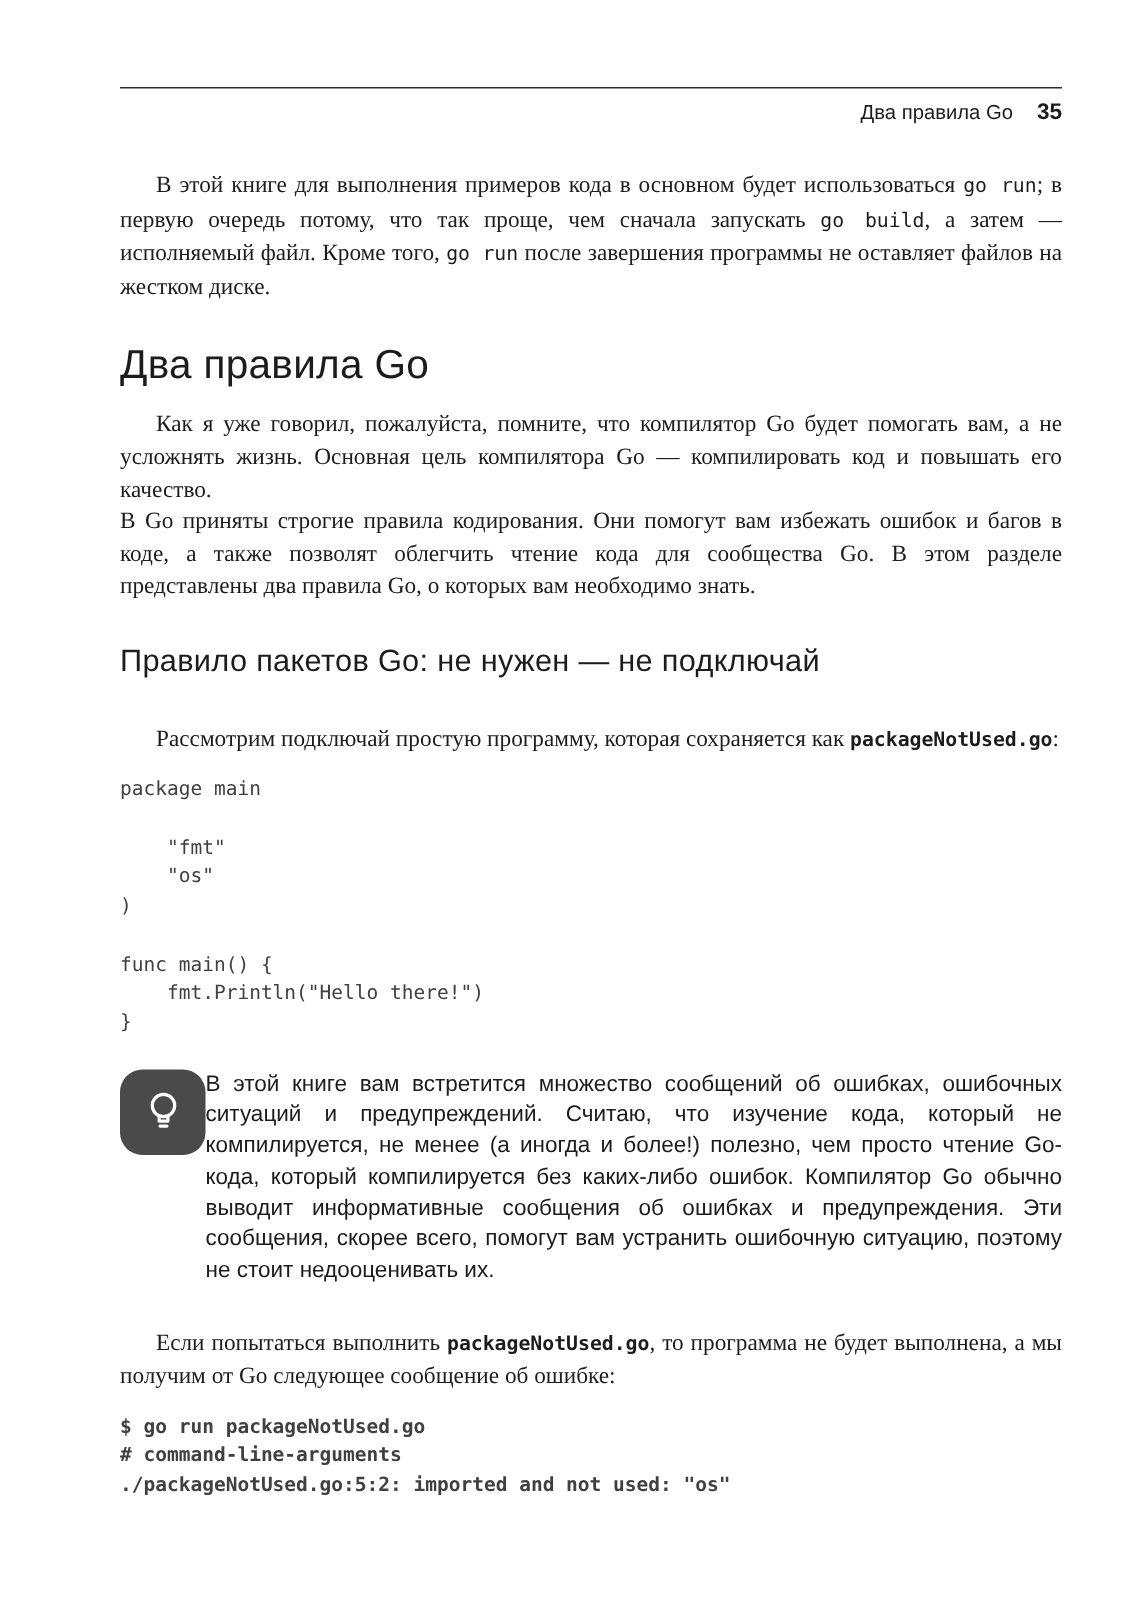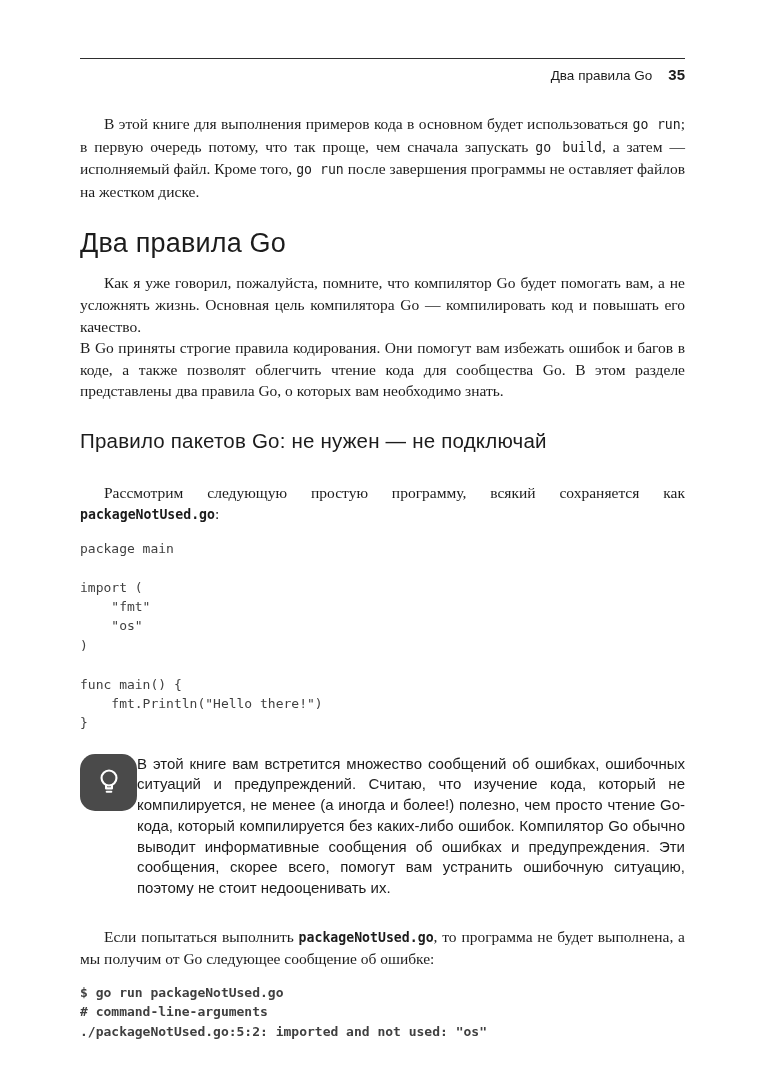--- a/index.html
+++ b/index.html
@@ -5,21 +5,21 @@
   html, body { margin: 0; padding: 0; background: #ffffff; }
   body {
     width: 764px; height: 1080px;
     color: #1c1c1c;
     font-family: "Liberation Serif", serif;
     -webkit-font-smoothing: antialiased;
   }
   .page {
     box-sizing: border-box;
     width: 764px; height: 1080px;
-    padding: 58px 79px 0 80px;
+    padding: 58px 56px 0 80px;
     overflow: hidden;
   }
 
   
   .page-header .rule { border-top: 1.2px solid #2e2e2e; height: 0; }
   .page-header .row {
     display: flex; justify-content: flex-end; align-items: baseline;
     gap: 16px; padding-top: 7px;
     font-family: "Liberation Sans", sans-serif;
     font-size: 13.5px; color: #1c1c1c;
@@ -88,23 +88,23 @@
   <p class="body indent mt"><span>В этой книге для выполнения примеров кода в основном будет использоваться </span><code class="inline">go run</code><span>; в первую очередь потому, что так проще, чем сначала запускать </span><code class="inline">go build</code><span>, а затем — исполняемый файл. Кроме того, </span><code class="inline">go run</code><span> после завершения программы не оставляет файлов на жестком диске.</span></p>
 
   <h1 class="sec">Два правила Go</h1>
 
   <p class="body indent">Как я уже говорил, пожалуйста, помните, что компилятор Go будет помогать вам, а не усложнять жизнь. Основная цель компилятора Go — компилировать код и повышать его качество.</p>
   <p class="body">В Go приняты строгие правила кодирования. Они помогут вам избежать ошибок и багов в коде, а также позволят облегчить чтение кода для сообщества Go. В этом разделе представлены два правила Go, о которых вам необходимо знать.</p>
 
   <h2 class="sec">Правило пакетов Go: не нужен — не подключай</h2>
 
 
-  <p class="body indent"><span>Рассмотрим следующую простую программу, всякий сохраняется как </span><code class="inline b">packageNotUsed.go</code><span>:</span></p>
+  <p class="body indent"><span>Рассмотрим подключай простую программу, которая сохраняется как </span><code class="inline b">packageNotUsed.go</code><span>:</span></p>
 
-  <pre class="code"><div class="code-line">package main</div><div class="code-line"></div><div class="code-line">import (</div><div class="code-line">    "fmt"</div><div class="code-line">    "os"</div><div class="code-line">)</div><div class="code-line"></div><div class="code-line">func main() {</div><div class="code-line">    fmt.Println("Hello there!")</div><div class="code-line">}</div></pre>
+  <pre class="code"><div class="code-line">package main</div><div class="code-line"></div><div class="code-line">    "fmt"</div><div class="code-line">    "os"</div><div class="code-line">)</div><div class="code-line"></div><div class="code-line">func main() {</div><div class="code-line">    fmt.Println("Hello there!")</div><div class="code-line">}</div></pre>
 
   <div class="note">
     <div class="note-icon">
       <svg viewBox="0 0 24 24" width="32" height="32" aria-hidden="true">
         <circle cx="12" cy="9" r="5.6" fill="none" stroke="#ffffff" stroke-width="1.6"></circle>
         <path d="M9.8 13.8 v3 h4.4 v-3" fill="none" stroke="#ffffff" stroke-width="1.6" stroke-linejoin="round"></path>
         <path d="M10.3 19.3 h3.4" fill="none" stroke="#ffffff" stroke-width="1.6" stroke-linecap="round"></path>
       </svg>
     </div>
     <div class="note-text">В этой книге вам встретится множество сообщений об ошибках, ошибочных ситуаций и предупреждений. Считаю, что изучение кода, который не компилируется, не менее (а иногда и более!) полезно, чем просто чтение Go-кода, который компилируется без каких-либо ошибок. Компилятор Go обычно выводит информативные сообщения об ошибках и предупреждения. Эти сообщения, скорее всего, помогут вам устранить ошибочную ситуацию, поэтому не стоит недооценивать их.</div>

